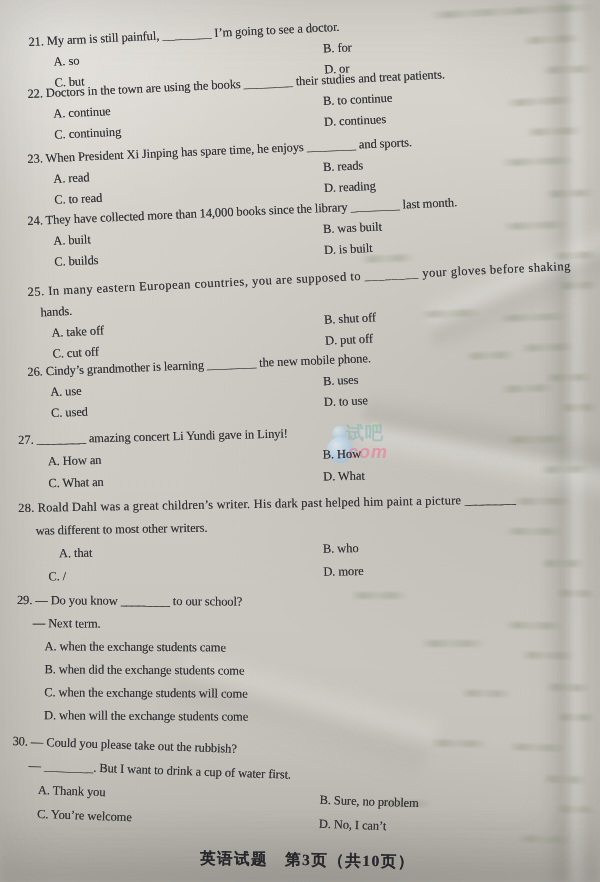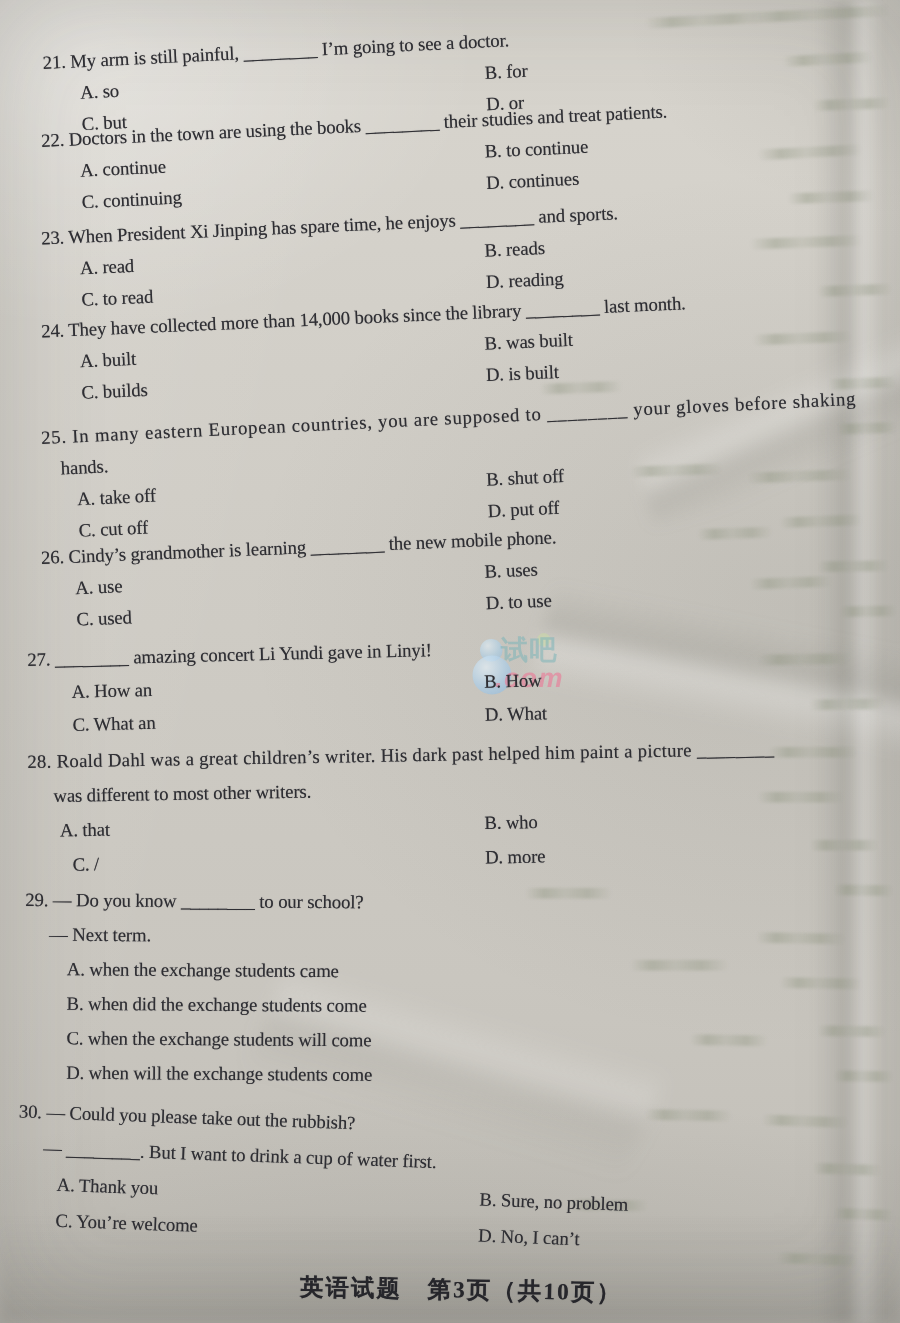--- a/index.html
+++ b/index.html
@@ -33,21 +33,21 @@
 
   .q{position:absolute;font-size:12.5px;letter-spacing:-0.1px;color:#2e2e33;
      transform-origin:0 0;text-shadow:0 0 0.5px rgba(44,44,50,0.55);}
   .line{position:relative;white-space:pre;}
   .opt-right{position:absolute;top:0;white-space:pre;}
 
   #footer{position:absolute;left:200px;top:850px;transform:rotate(1deg);
     font-size:15.5px;font-weight:bold;letter-spacing:1.5px;color:#26262b;
     text-shadow:0 0 0.5px rgba(38,38,43,0.6);white-space:pre;}
 
-  #watermark{position:absolute;left:296px;top:420px;width:96px;height:50px;filter:blur(0.4px);}
+  #watermark{position:absolute;left:308px;top:420px;width:96px;height:50px;filter:blur(0.4px);}
   .wm-sphere{position:absolute;border-radius:50%;}
   #wm-c1{left:24px;top:6px;width:15px;height:15px;opacity:0.62;
     background:radial-gradient(circle at 35% 30%, #e4f1fa, #abd0ea 55%, #8db8dc);}
   #wm-c2{left:19px;top:17px;width:26px;height:26px;opacity:0.68;
     background:radial-gradient(circle at 35% 30%, #e4f1fa, #a9cde9 55%, #88b4da);}
   #wm-c3{left:62px;top:2px;width:9px;height:9px;opacity:0.45;background:#cadd9f;}
   #wm-cn{position:absolute;left:38px;top:1px;font-family:"Liberation Sans","DejaVu Sans",sans-serif;
     font-size:18px;font-weight:bold;opacity:0.55;letter-spacing:1px;white-space:pre;}
   #wm-com{position:absolute;left:34px;top:22px;font-family:"Liberation Sans","DejaVu Sans",sans-serif;
     font-size:18px;font-weight:bold;font-style:italic;opacity:0.66;letter-spacing:1px;white-space:pre;}
@@ -148,21 +148,21 @@
         <div class="line"><span style="margin-left: 22px;">C. used</span><span class="opt-right" style="left: 295px;">D. to use</span></div>
       </div>
       <div class="q" style="left: 18px; top: 429px; width: 582px; line-height: 22px; transform: rotate(-1.4deg);">
         <div class="line" style="margin-left: 0px;">27. ________ amazing concert Li Yundi gave in Linyi!</div>
         <div class="line"><span style="margin-left: 29px;">A. How an</span><span class="opt-right" style="left: 304px;">B. How</span></div>
         <div class="line"><span style="margin-left: 29px;">C. What an</span><span class="opt-right" style="left: 304px;">D. What</span></div>
       </div>
       <div class="q" style="left: 18px; top: 497px; width: 582px; line-height: 23px; transform: rotate(-1deg);">
         <div class="line" style="margin-left: 0px; letter-spacing: 0.2px;">28. Roald Dahl was a great children’s writer. His dark past helped him paint a picture ________</div>
         <div class="line" style="margin-left: 17px;">was different to most other writers.</div>
-        <div class="line"><span style="margin-left: 21px;">A. that</span><span class="opt-right" style="left: 304px;">B. who</span></div>
+        <div class="line"><span style="margin-left: 40px;">A. that</span><span class="opt-right" style="left: 304px;">B. who</span></div>
         <div class="line"><span style="margin-left: 29px;">C. /</span><span class="opt-right" style="left: 304px;">D. more</span></div>
       </div>
       <div class="q" style="left: 17px; top: 589px; width: 583px; line-height: 23px; transform: rotate(0.4deg);">
         <div class="line" style="margin-left: 0px;">29. — Do you know ________ to our school?</div>
         <div class="line" style="margin-left: 16px;">— Next term.</div>
         <div class="line" style="margin-left: 28px;">A. when the exchange students came</div>
         <div class="line" style="margin-left: 28px;">B. when did the exchange students come</div>
         <div class="line" style="margin-left: 28px;">C. when the exchange students will come</div>
         <div class="line" style="margin-left: 28px;">D. when will the exchange students come</div>
       </div>

